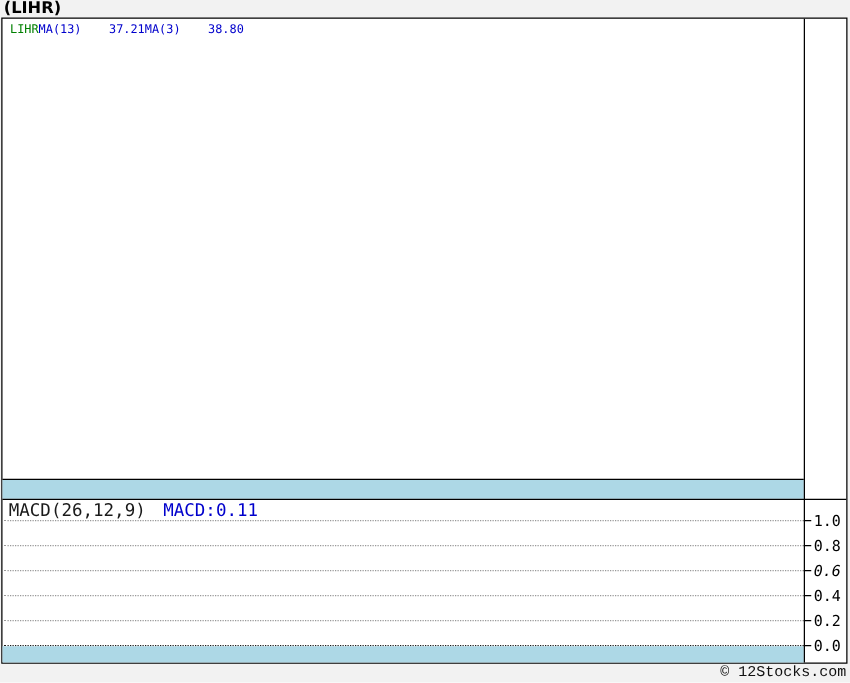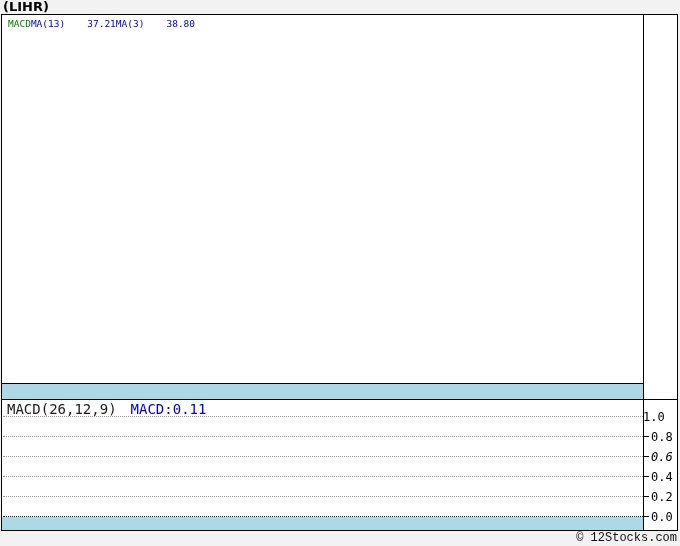--- a/index.html
+++ b/index.html
@@ -63,39 +63,39 @@
   
   .vline {
     position:absolute; left:641px; top:0; width:1px; height:515px; background:#000;
   }
   .tick {
     position:absolute; left:641px; height:13px;
     display:flex; align-items:center;
     font-size:12px; color:#000; white-space:nowrap;
   }
   .tick .dash { width:6px; height:1px; background:#000; margin-right:2px; }
-  .tk1 { top:395px;flex-direction:column; } .tk2 { top:415px; } .tk3 { top:435px;font-style:italic; }
+  .tk1 { top:395px; } .tk2 { top:415px; } .tk3 { top:435px;font-style:italic; }
   .tk4 { top:455px; } .tk5 { top:475px; } .tk6 { top:495px; }
   
   .copyright {
     position:absolute; left:0; top:531px; width:677px;
     text-align:right;
     font-family:Liberation Mono, monospace;
     font-size:12px; color:#111; line-height:15px;
   }
 </style>
 </head>
 <body>
 
 <div class="chart-title">(LIHR)</div>
 
 <div class="chart-box">
 
   <div class="legend">
-    <span class="sym">MACD</span><span class="ind">MA(13)</span><span class="val">37.21</span><span class="ind">MA(3)</span><span class="val">38.80</span>
+    <span class="sym">LIHR</span><span class="ind">MA(13)</span><span class="val">37.21</span><span class="ind">MA(3)</span><span class="val">38.80</span>
   </div>
 
   <div class="price-band-topline"></div>
   <div class="price-band"></div>
 
   <div class="panel-divider"></div>
 
   <div class="macd-legend">
     <span class="lbl">MACD(26,12,9)</span><span class="val">MACD:0.11</span>
   </div>

